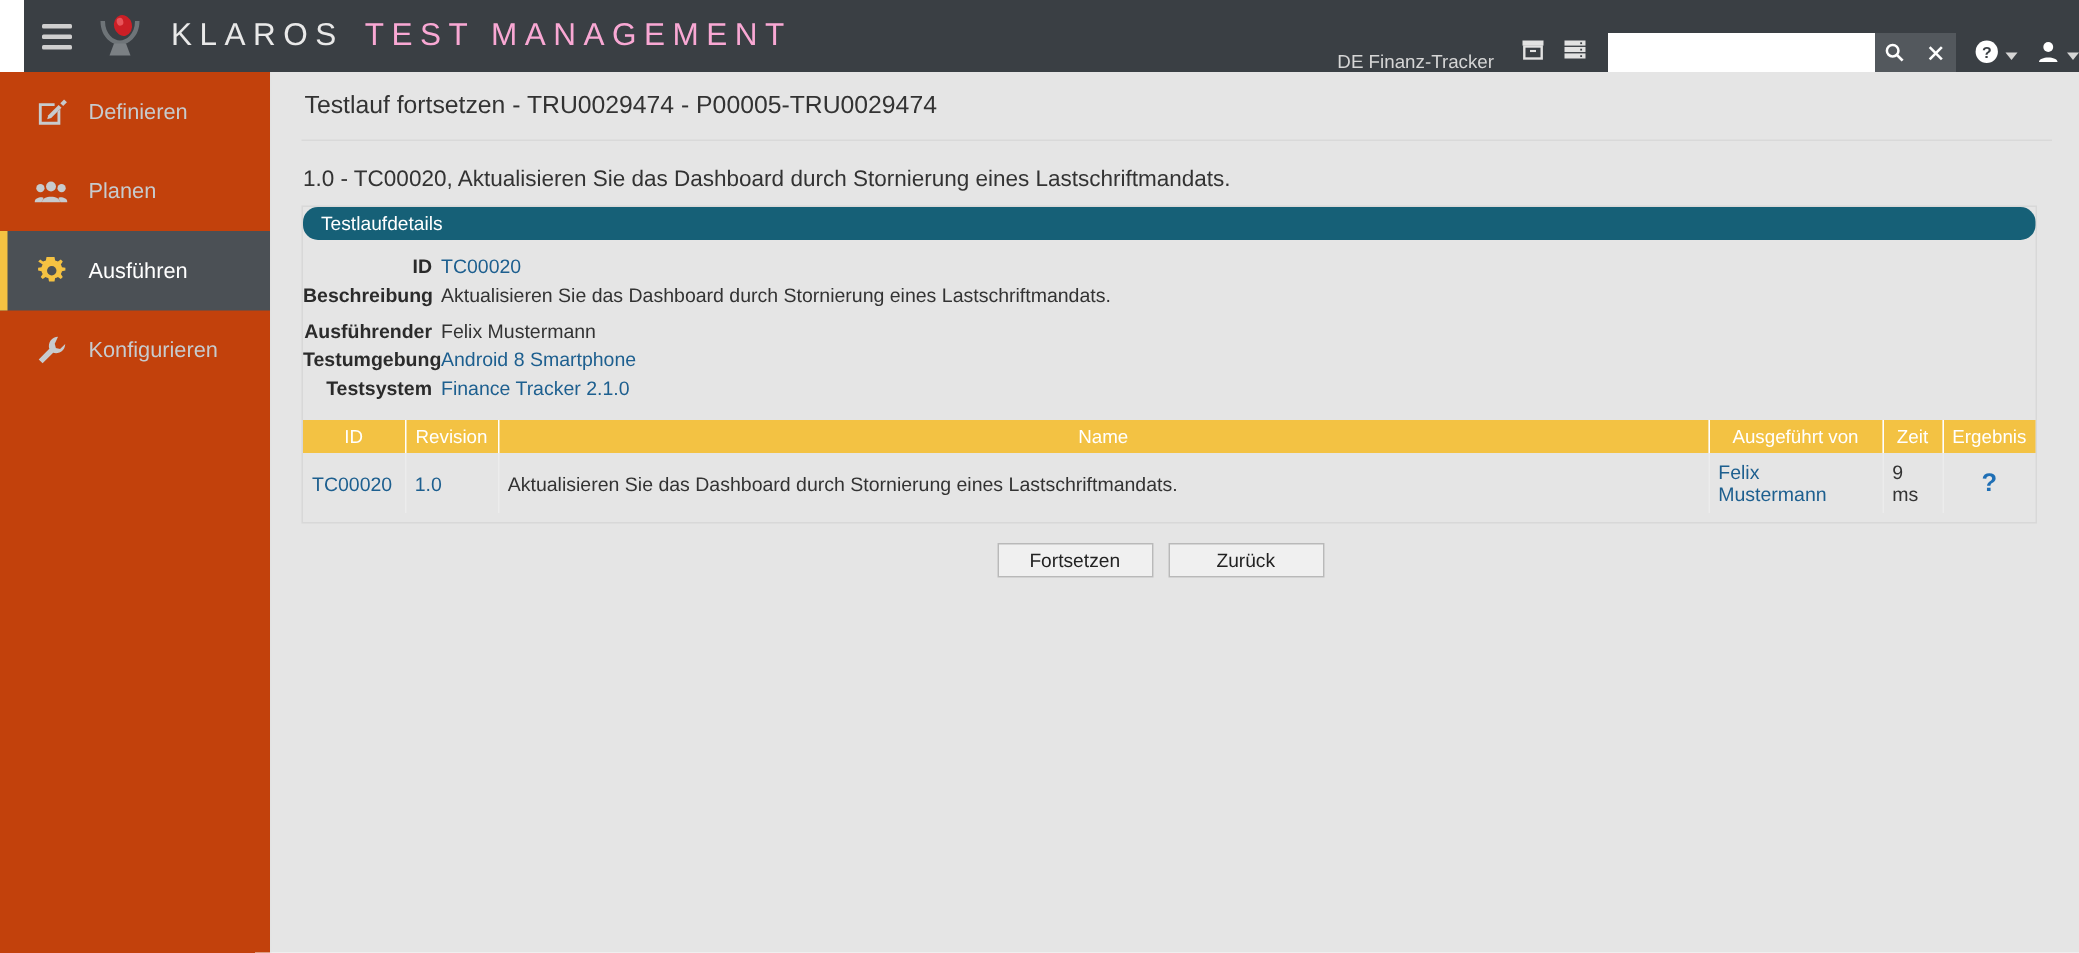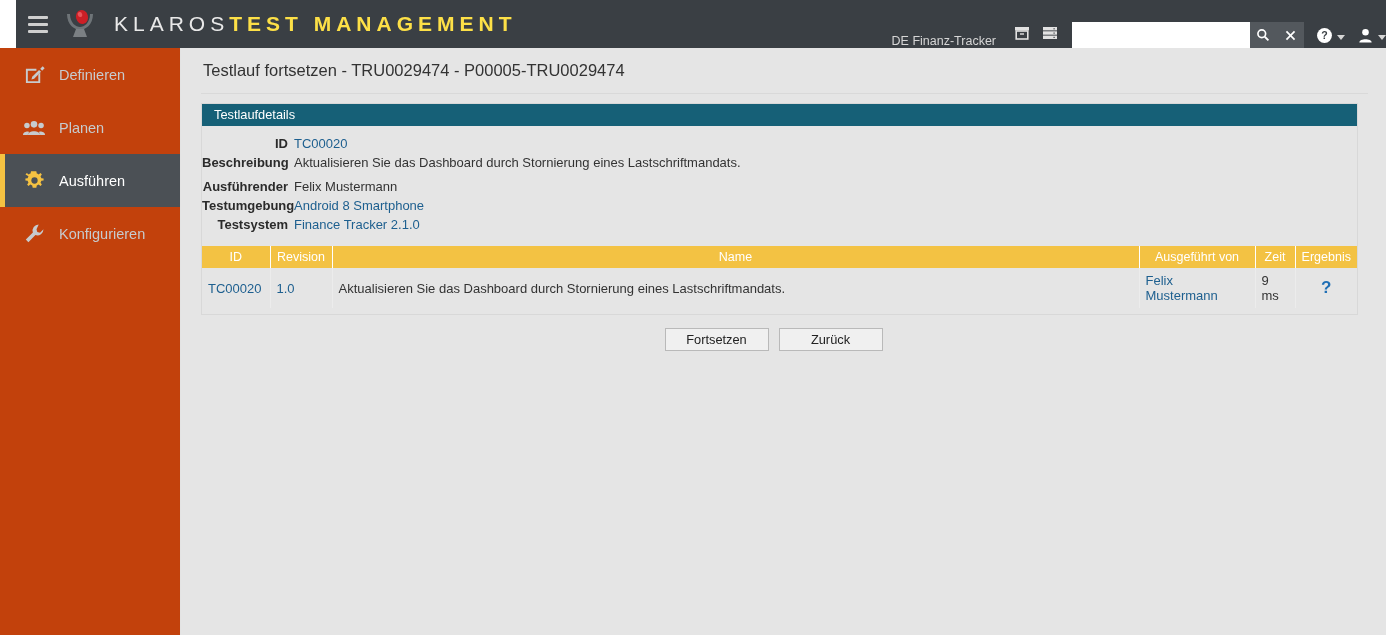--- a/index.html
+++ b/index.html
@@ -31,21 +31,21 @@
   }
   .logo-mark {
     width: 40px; height: 48px; position: relative; flex: 0 0 auto;
     display: flex; align-items: center; justify-content: center;
   }
   .brand-text {
     display: flex; align-items: baseline; margin-left: 14px;
     letter-spacing: 5px; font-size: 21px;
   }
   .brand-strong { color: #e9e9e9; font-weight: 400; }
-  .brand-light { color: #fde047; font-weight: 700; }
+  .brand-light { color: #f9a8d4; font-weight: 400; margin-left: 14px; }
 
   .topbar-right {
     margin-left: auto; display: flex; align-items: flex-end; height: 48px;
     padding-right: 10px; gap: 0;
   }
   .project-name {
     font-size: 12.5px; color: #d6d6d6; margin-right: 12px; white-space: nowrap;
   }
   .ticon {
     width: 28px; height: 30px; display: flex; align-items: center; justify-content: center;
@@ -111,21 +111,21 @@
 
   
   .panel {
     margin: 9px 20px 0 20px;
     border: 1px solid #d8d8d8;
     width: 1157px;
   }
   .panel-head {
     background: #166077; color: #ffffff;
     font-size: 12.8px; padding: 4px 0 5px 12px;
-    height: 22px; line-height: 14px;
+    height: 22px; line-height: 14px; border-radius: 10px;
   }
   .panel-body { padding: 8px 0 6px 0; }
   .prow { display: flex; font-size: 13px; line-height: 19px; }
   .plabel {
     width: 92px; min-width: 92px; text-align: right; font-weight: bold; color: #2b2b2b;
     padding-right: 6px;
   }
   .pvalue { color: #333; }
   .pvalue.link { color: #1d5f8f; }
   .pgap { height: 5px; }
@@ -301,20 +301,21 @@
     <span>Konfigurieren</span>
   </div>
 
 </div>
 
 <div class="main">
 
   <div class="page-title">Testlauf fortsetzen - TRU0029474 - P00005-TRU0029474</div>
   <div class="title-rule"></div>
 
+  <div class="subtitle">1.0 - TC00020, Aktualisieren Sie das Dashboard durch Stornierung eines Lastschriftmandats.</div>
 
   <div class="panel">
     <div class="panel-head">Testlaufdetails</div>
 
     <div class="panel-body">
 
       <div class="prow">
         <div class="plabel">ID</div>
         <div class="pvalue link">TC00020</div>
       </div>

